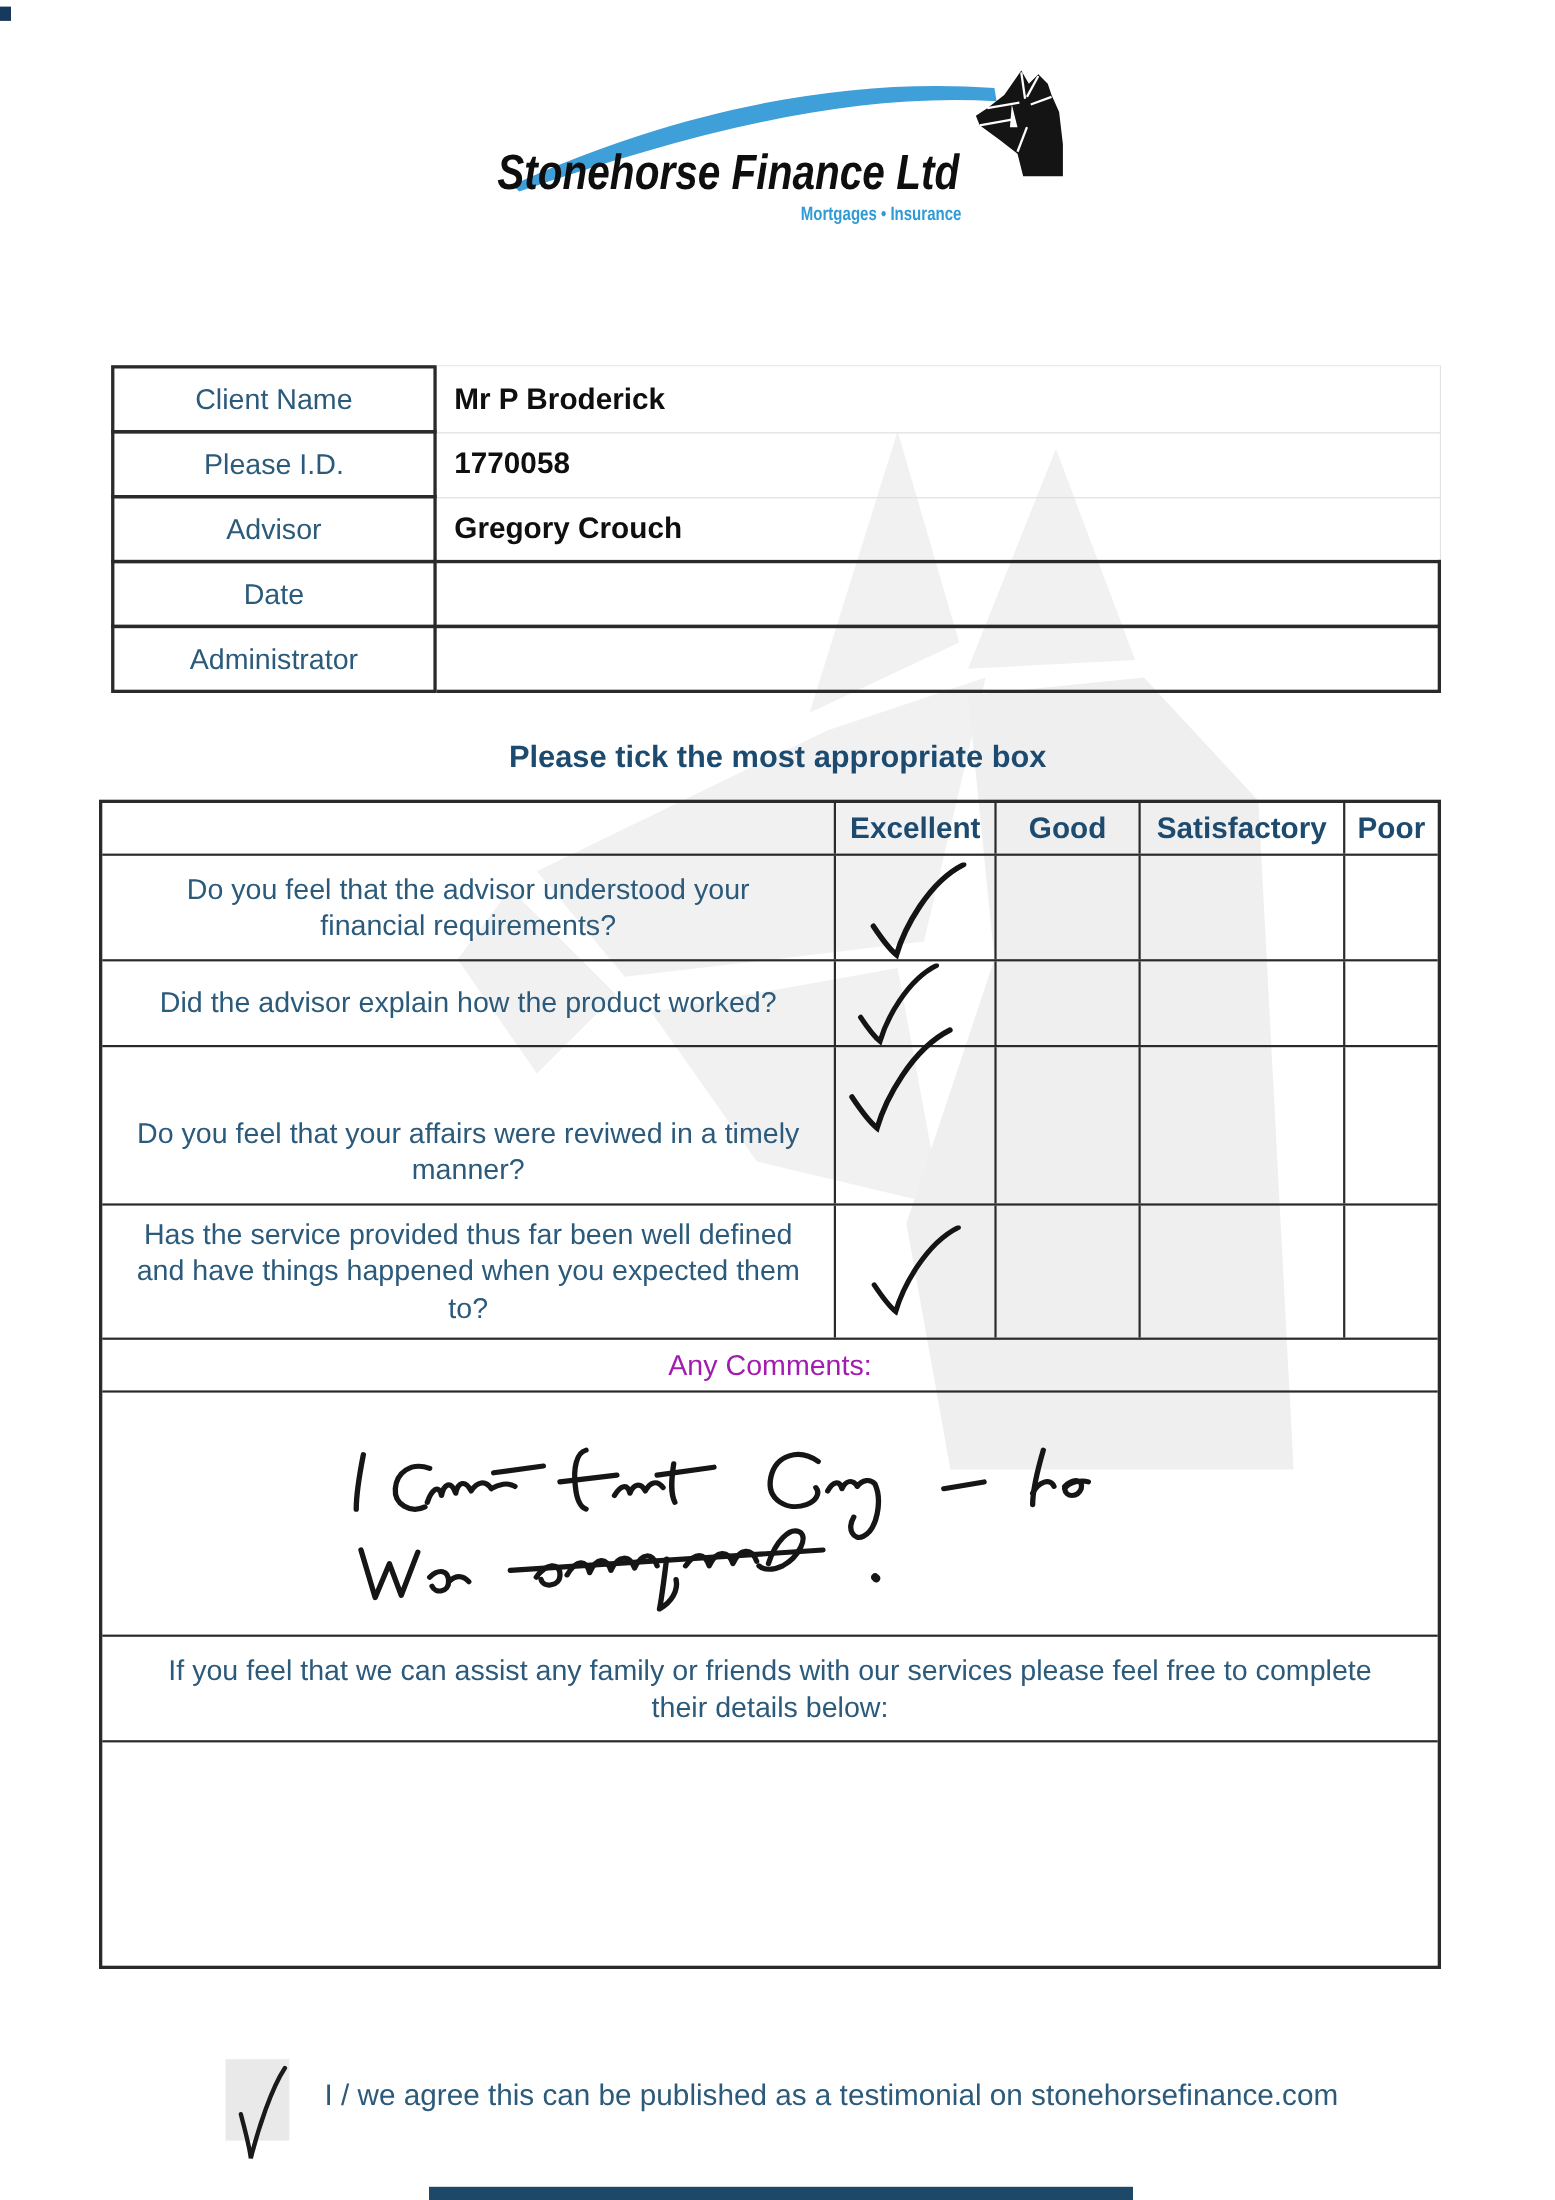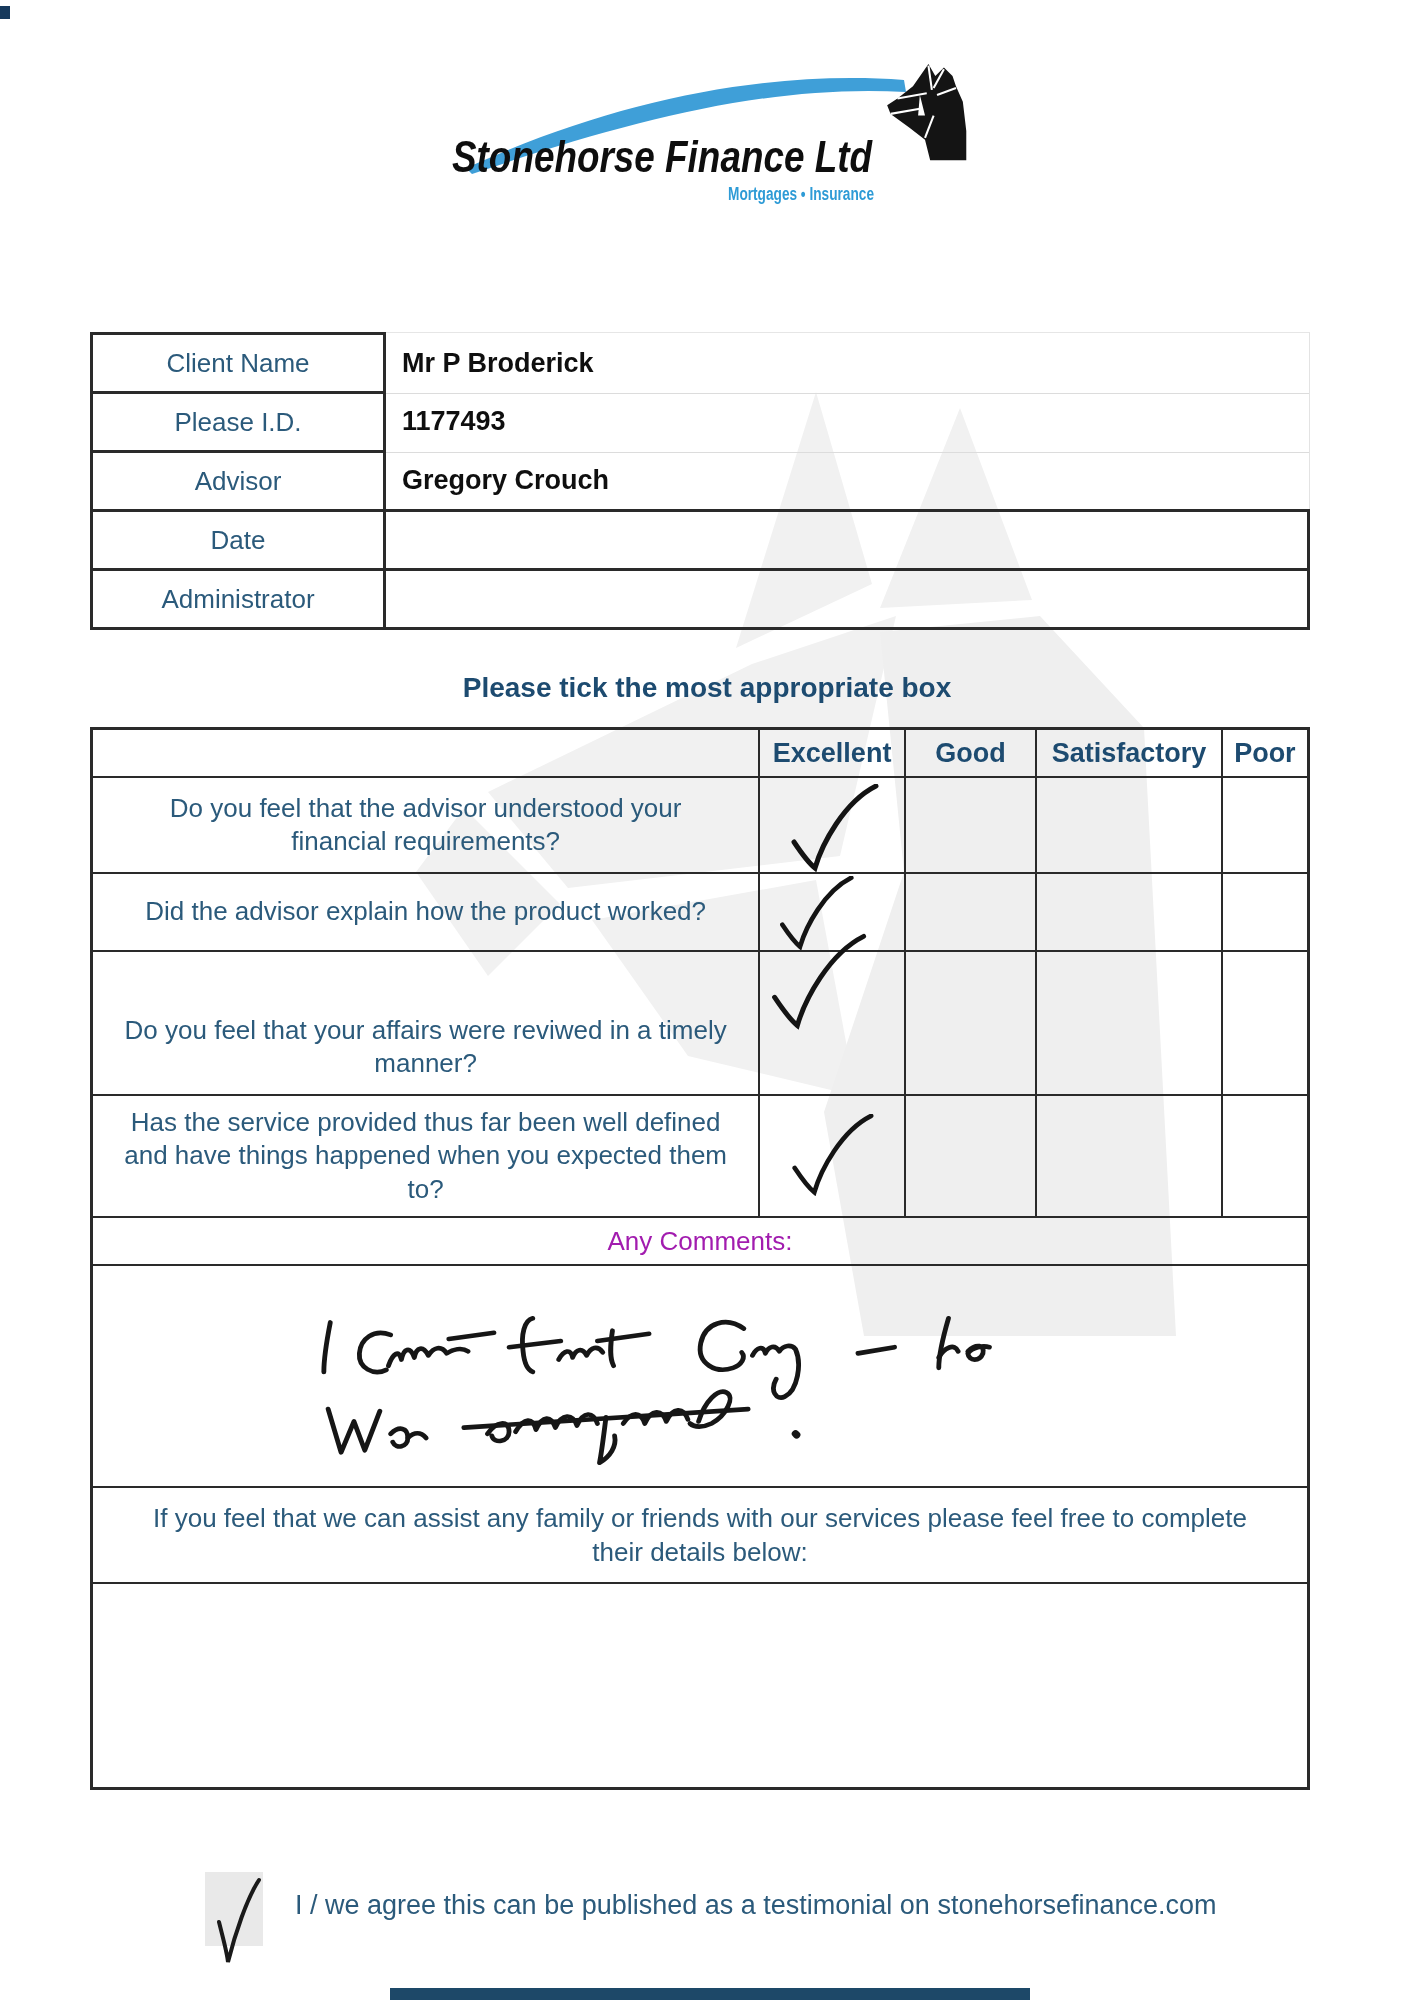--- a/index.html
+++ b/index.html
@@ -12,21 +12,21 @@
 
   
   .logo{position:absolute;left:436px;top:48px;width:552px;height:160px;z-index:2;}
 
   
   .title{position:absolute;left:0;right:0;top:222px;text-align:center;
          font-size:60px;font-weight:700;letter-spacing:-1px;color:#1d4b70;z-index:2;}
 
   
   .client-table{position:absolute;left:90px;top:332px;width:1220px;z-index:2;}
-  .ct-row{display:flex;height:62px;margin-top:-3px;}
+  .ct-row{display:flex;height:62px;margin-top:-3px;margin-left:11px;}
   .ct-row:first-child{margin-top:0;}
   .ct-label{box-sizing:border-box;width:296px;border:3px solid #2a2a2a;
             display:flex;align-items:center;justify-content:center;
             font-size:26px;color:#2b5a7b;background:transparent;}
   .ct-value{box-sizing:border-box;flex:1;display:flex;align-items:center;
             padding-left:16px;font-size:27px;font-weight:700;color:#0f0f0f;}
   .ct-row.light .ct-value{border-bottom:1px solid #dcdcdc;border-right:1px solid #e3e3e3;}
   .ct-row.light:first-child .ct-value{border-top:1px solid #e6e6e6;}
   .ct-row.dark .ct-value{border:3px solid #2a2a2a;border-left:none;}
 
@@ -108,21 +108,21 @@
   </svg>
 
 
   <div class="client-table">
     <div class="ct-row light">
       <div class="ct-label">Client Name</div>
       <div class="ct-value">Mr P Broderick</div>
     </div>
     <div class="ct-row light">
       <div class="ct-label">Please I.D.</div>
-      <div class="ct-value">1177493</div>
+      <div class="ct-value">1770058</div>
     </div>
     <div class="ct-row light">
       <div class="ct-label">Advisor</div>
       <div class="ct-value">Gregory Crouch</div>
     </div>
     <div class="ct-row dark">
       <div class="ct-label">Date</div>
       <div class="ct-value"></div>
     </div>
     <div class="ct-row dark">

